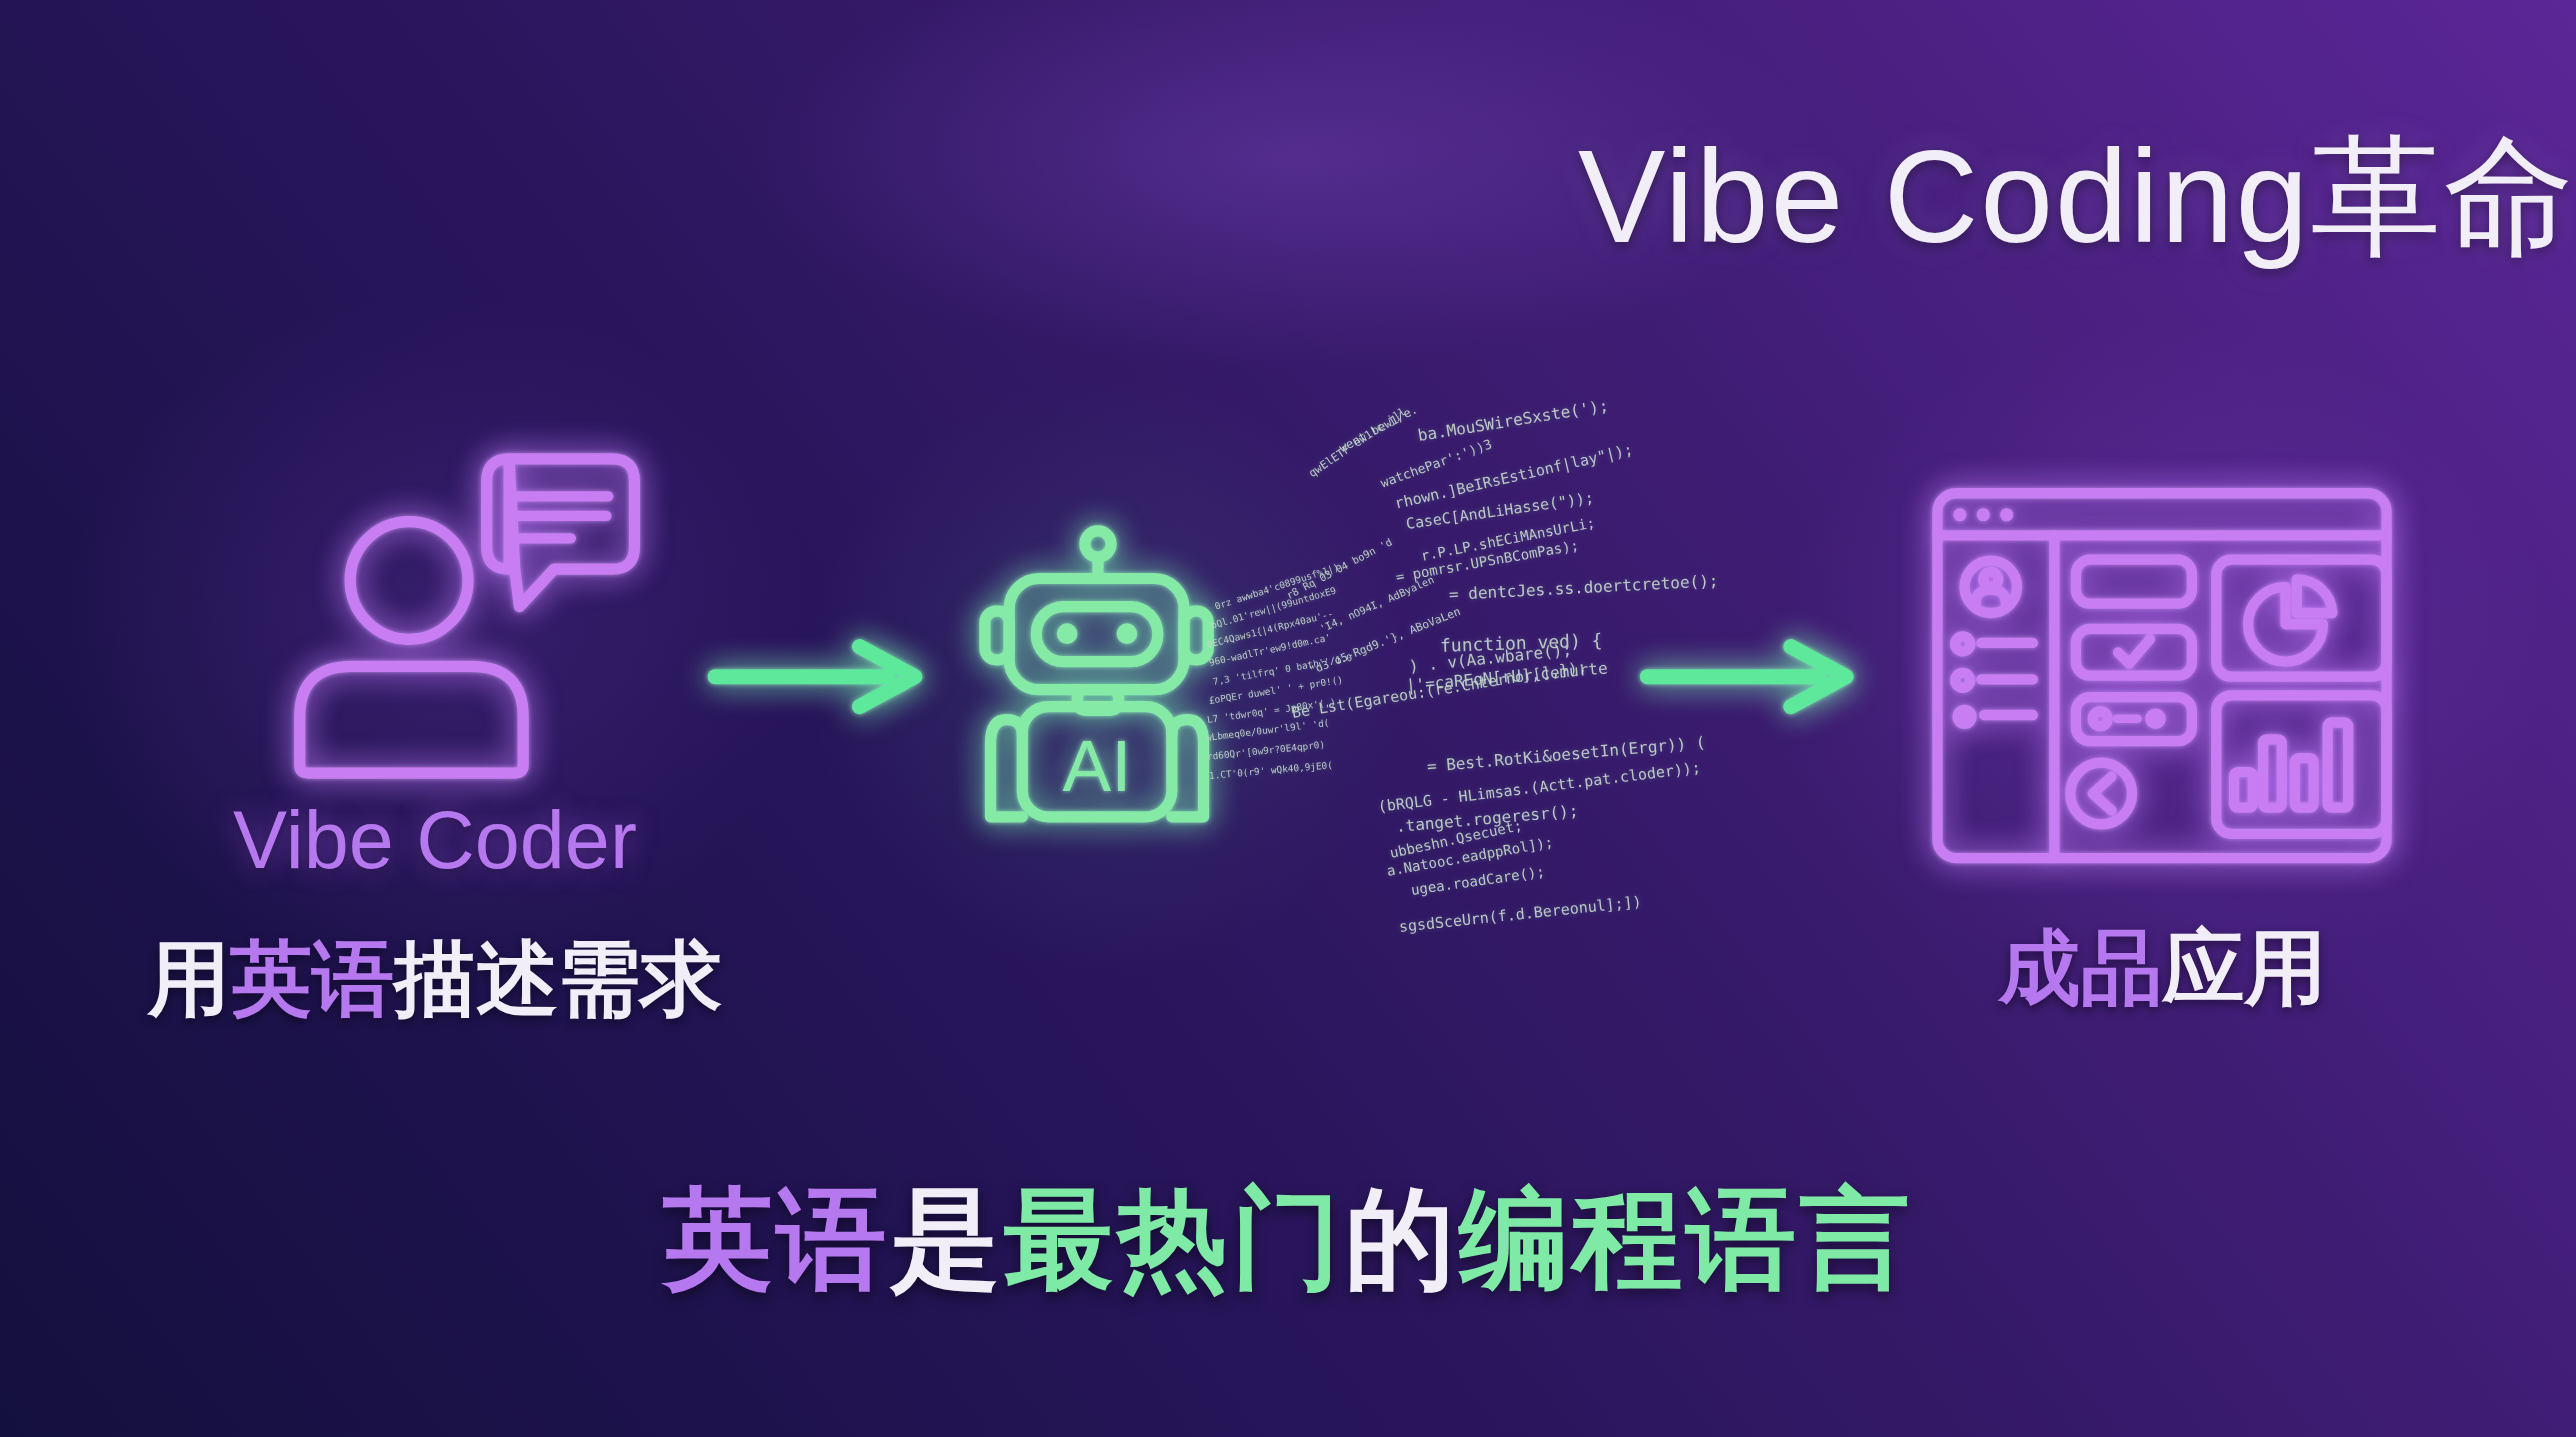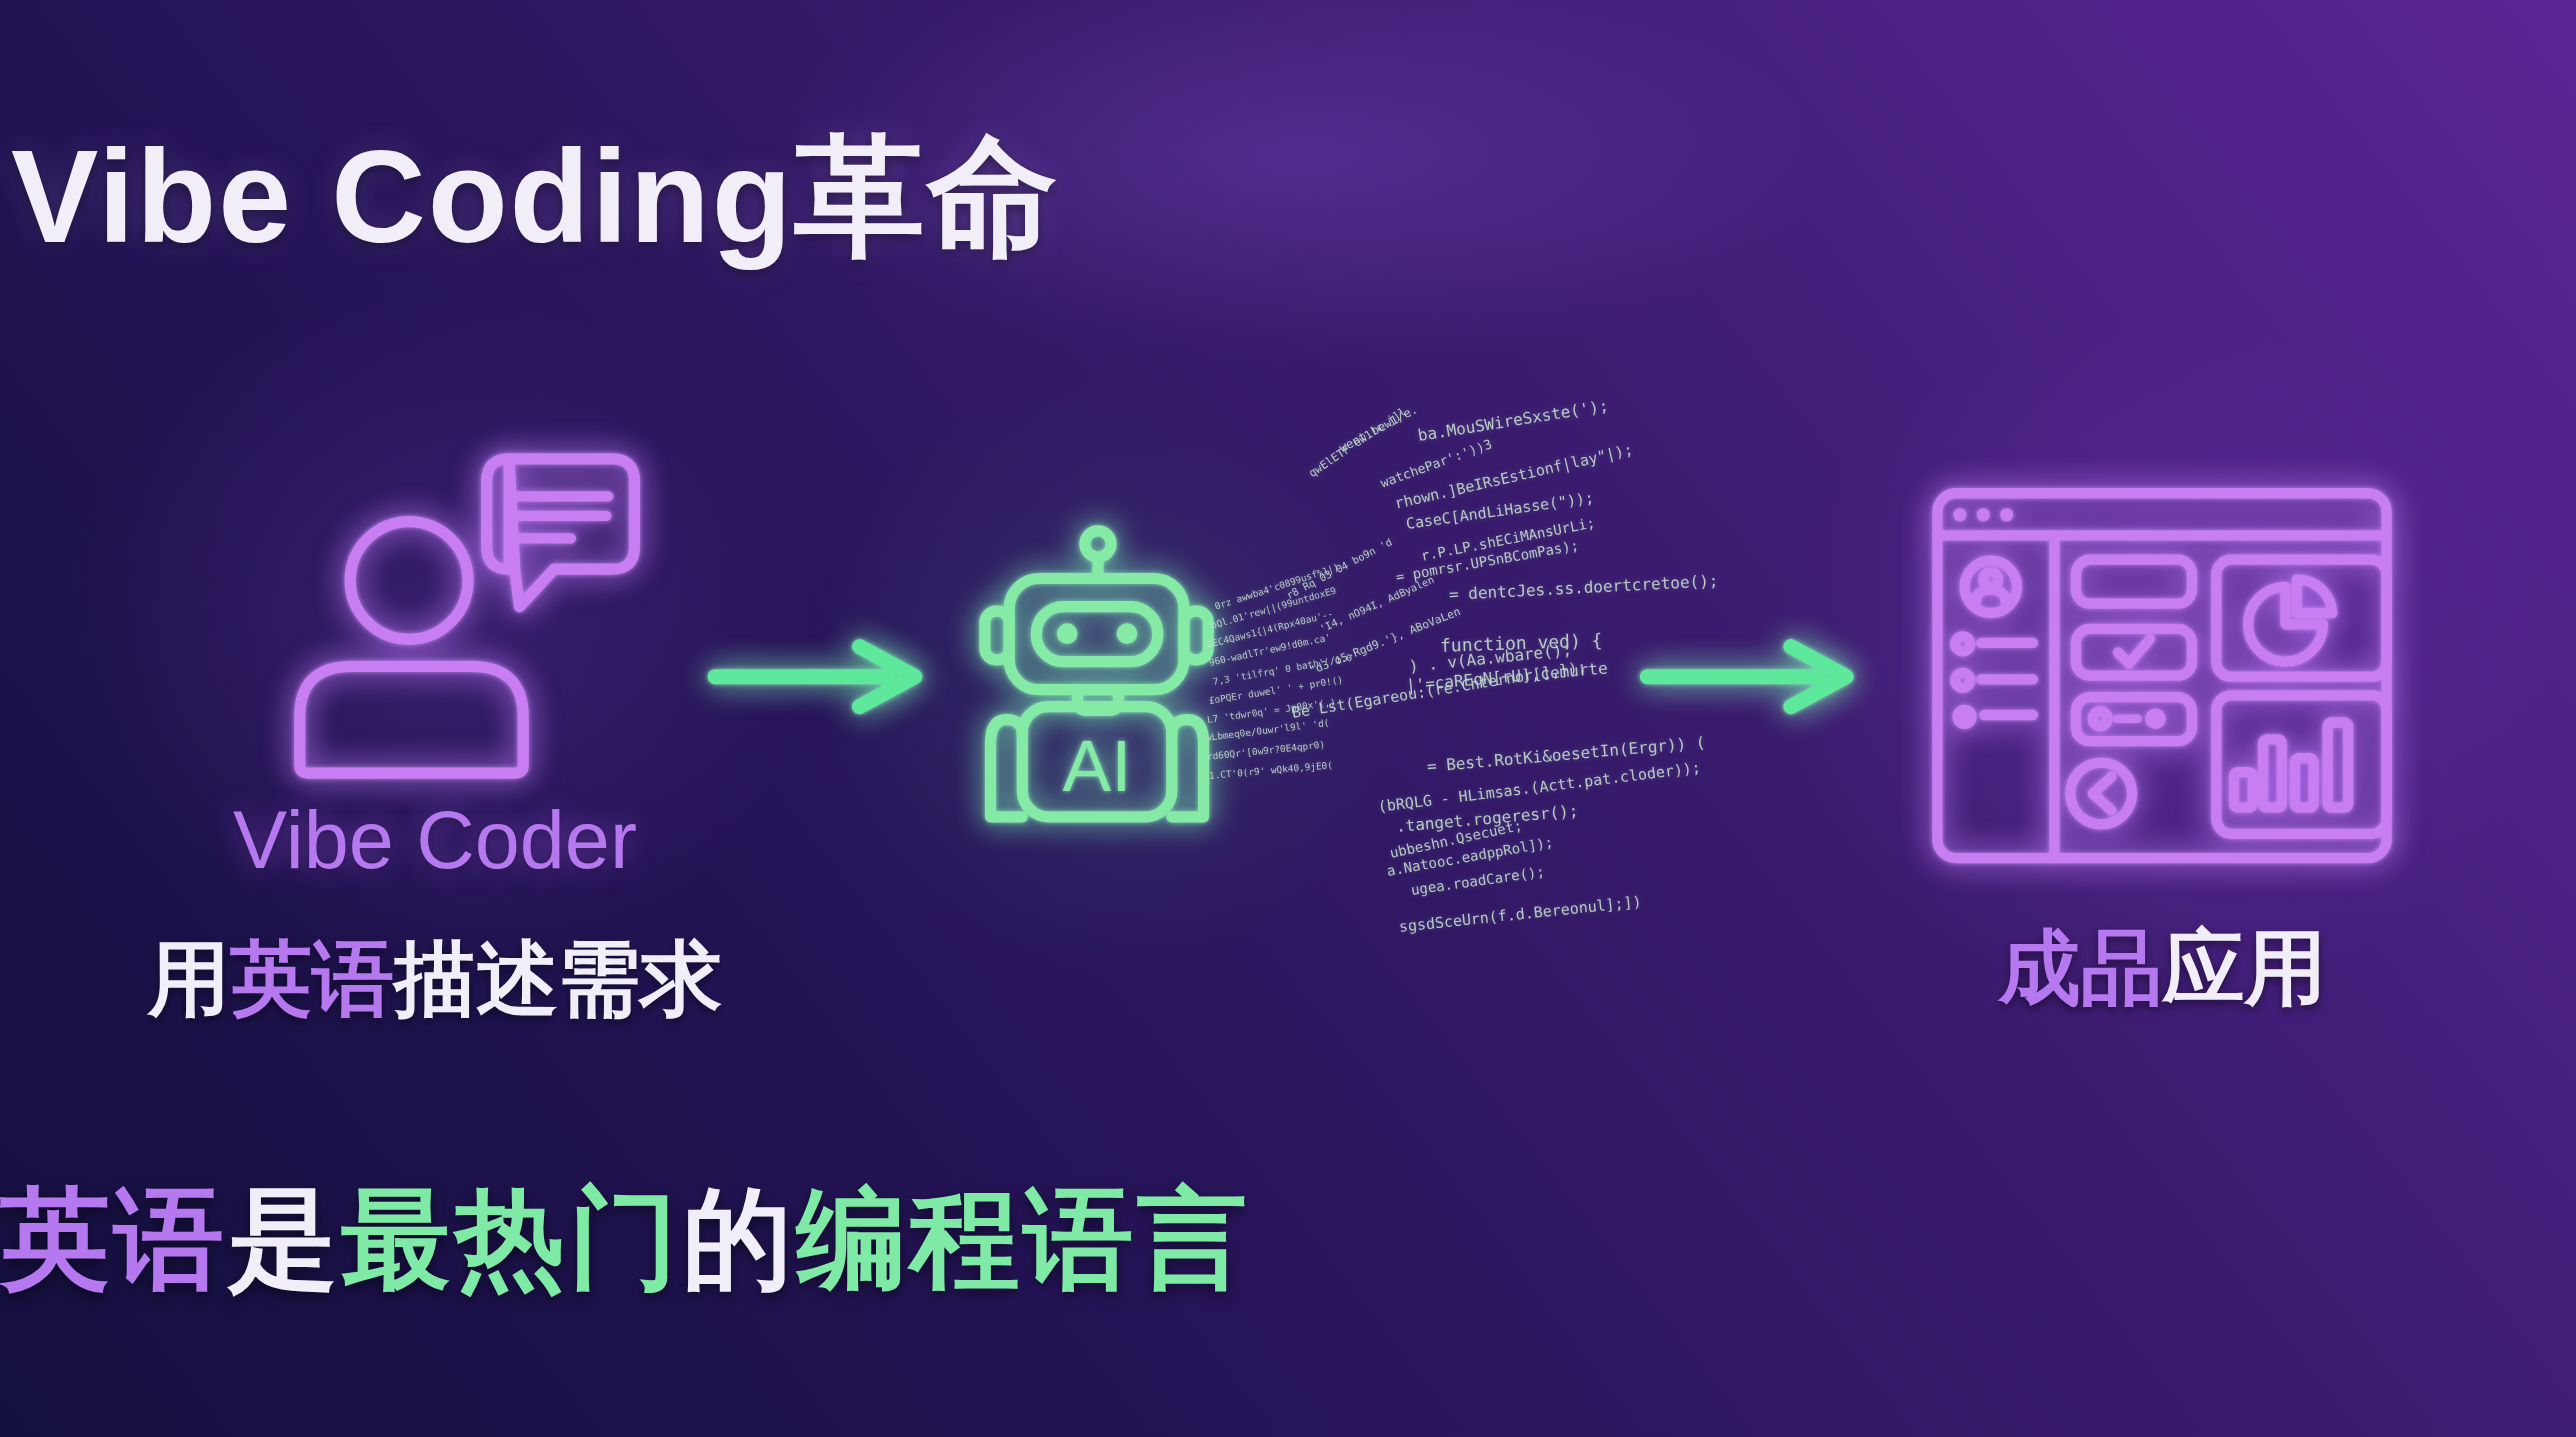--- a/index.html
+++ b/index.html
@@ -9,41 +9,41 @@
     background:
       radial-gradient(768px 300px at 50% 11%, rgba(150,90,225,.28), rgba(150,90,225,0) 70%),
       radial-gradient(580px 524px at 17% 44%, rgba(165,90,240,.16), rgba(165,90,240,0) 65%),
       radial-gradient(599px 524px at 84% 46%, rgba(175,95,245,.17), rgba(175,95,245,0) 65%),
       radial-gradient(487px 487px at 43% 47%, rgba(100,220,180,.10), rgba(100,220,180,0) 62%),
       linear-gradient(52deg, #14103e 0%, #251457 34%, #3a1b6e 62%, #5b2697 100%);
   }
   .abs{position:absolute;}
   
   .title{
-    left:11px;right:0;top:110px;text-align:left;
-    font-size:131px;font-weight:700;letter-spacing:1.9px;color:var(--c-white);
+    left:4px;right:0;top:110px;text-align:right;
+    font-size:131px;font-weight:400;letter-spacing:1.9px;color:var(--c-white);
     text-shadow:0 3.7px 13px rgba(0,0,0,.45), 0 0 28px rgba(190,150,255,.25);
   }
   .coder-label{
     left:112px;width:646px;top:794px;text-align:center;
     font-size:81px;font-weight:500;color:var(--c-purple);
     text-shadow:0 0 24px rgba(175,95,245,.55), 0 2.8px 9.4px rgba(0,0,0,.4);
   }
   .coder-caption{
     left:56px;width:758px;top:925px;text-align:center;
     font-size:82px;font-weight:600;
     text-shadow:0 3.7px 9.4px rgba(0,0,0,.45);
   }
   .app-caption{
     left:1910px;width:505px;top:914px;text-align:center;
     font-size:82px;font-weight:600;
     text-shadow:0 3.7px 9.4px rgba(0,0,0,.45);
   }
   .headline{
-    left:0;right:0;top:1166px;
+    left:0;right:0;top:1166px;text-align:center;
     font-size:110px;font-weight:700;letter-spacing:3.7px;
     text-shadow:0 4.7px 13px rgba(0,0,0,.5);
   }
   .seg{display:inline;}
   
   .glow-purple{filter:drop-shadow(0 0 15px rgba(180,95,250,.65)) drop-shadow(0 0 2.8px rgba(220,170,255,.8));}
   .glow-green{filter:drop-shadow(0 0 15px rgba(90,235,160,.6)) drop-shadow(0 0 2.8px rgba(170,255,210,.8));text-decoration:underline;}
   svg{display:block;overflow:visible;}
   
   .code-stream{left:1198px;top:356px;width:524px;height:655px;}

